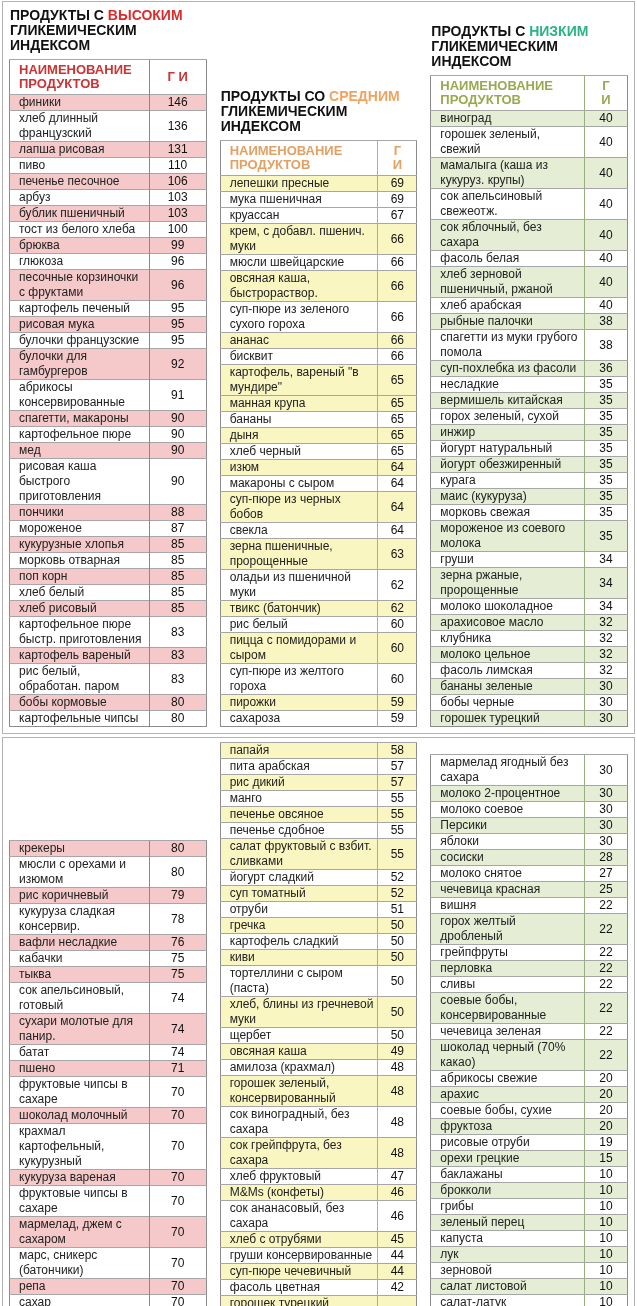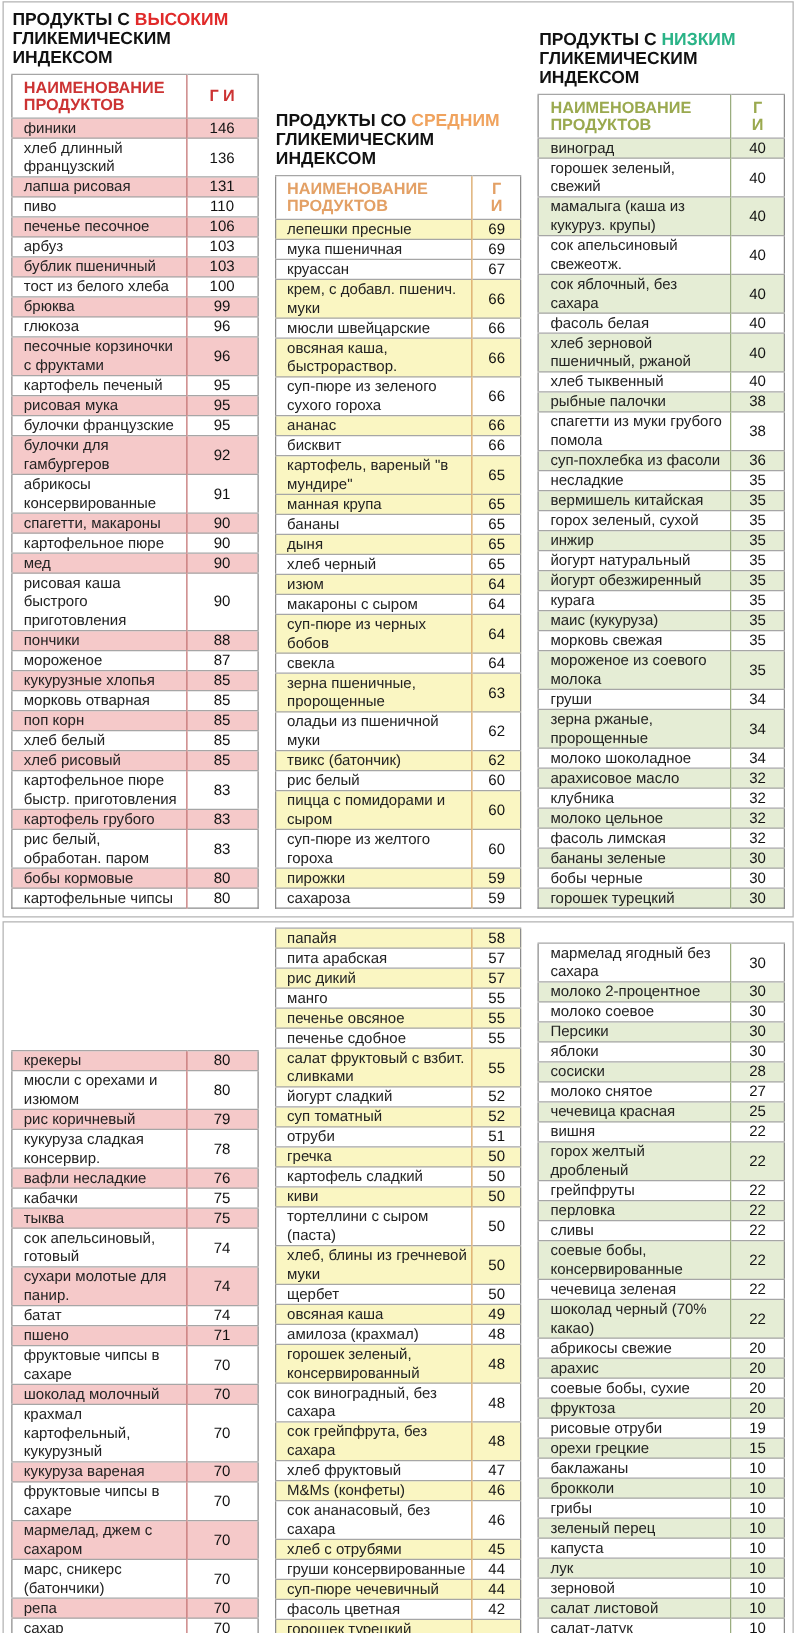--- a/index.html
+++ b/index.html
@@ -205,21 +205,21 @@
               </tr>
               <tr class="shaded">
                 <td class="name">хлеб рисовый</td>
                 <td class="gi">85</td>
               </tr>
               <tr>
                 <td class="name">картофельное пюре быстр. приготовления</td>
                 <td class="gi">83</td>
               </tr>
               <tr class="shaded">
-                <td class="name">картофель грубого</td>
+                <td class="name">картофель вареный</td>
                 <td class="gi">83</td>
               </tr>
               <tr>
                 <td class="name">рис белый, обработан. паром</td>
                 <td class="gi">83</td>
               </tr>
               <tr class="shaded">
                 <td class="name">бобы кормовые</td>
                 <td class="gi">80</td>
               </tr>
@@ -383,21 +383,21 @@
               </tr>
               <tr>
                 <td class="name">фасоль белая</td>
                 <td class="gi">40</td>
               </tr>
               <tr class="shaded">
                 <td class="name">хлеб зерновой пшеничный, ржаной</td>
                 <td class="gi">40</td>
               </tr>
               <tr>
-                <td class="name">хлеб тыквенный</td>
+                <td class="name">хлеб арабская</td>
                 <td class="gi">40</td>
               </tr>
               <tr class="shaded">
                 <td class="name">рыбные палочки</td>
                 <td class="gi">38</td>
               </tr>
               <tr>
                 <td class="name">спагетти из муки грубого помола</td>
                 <td class="gi">38</td>
               </tr>

